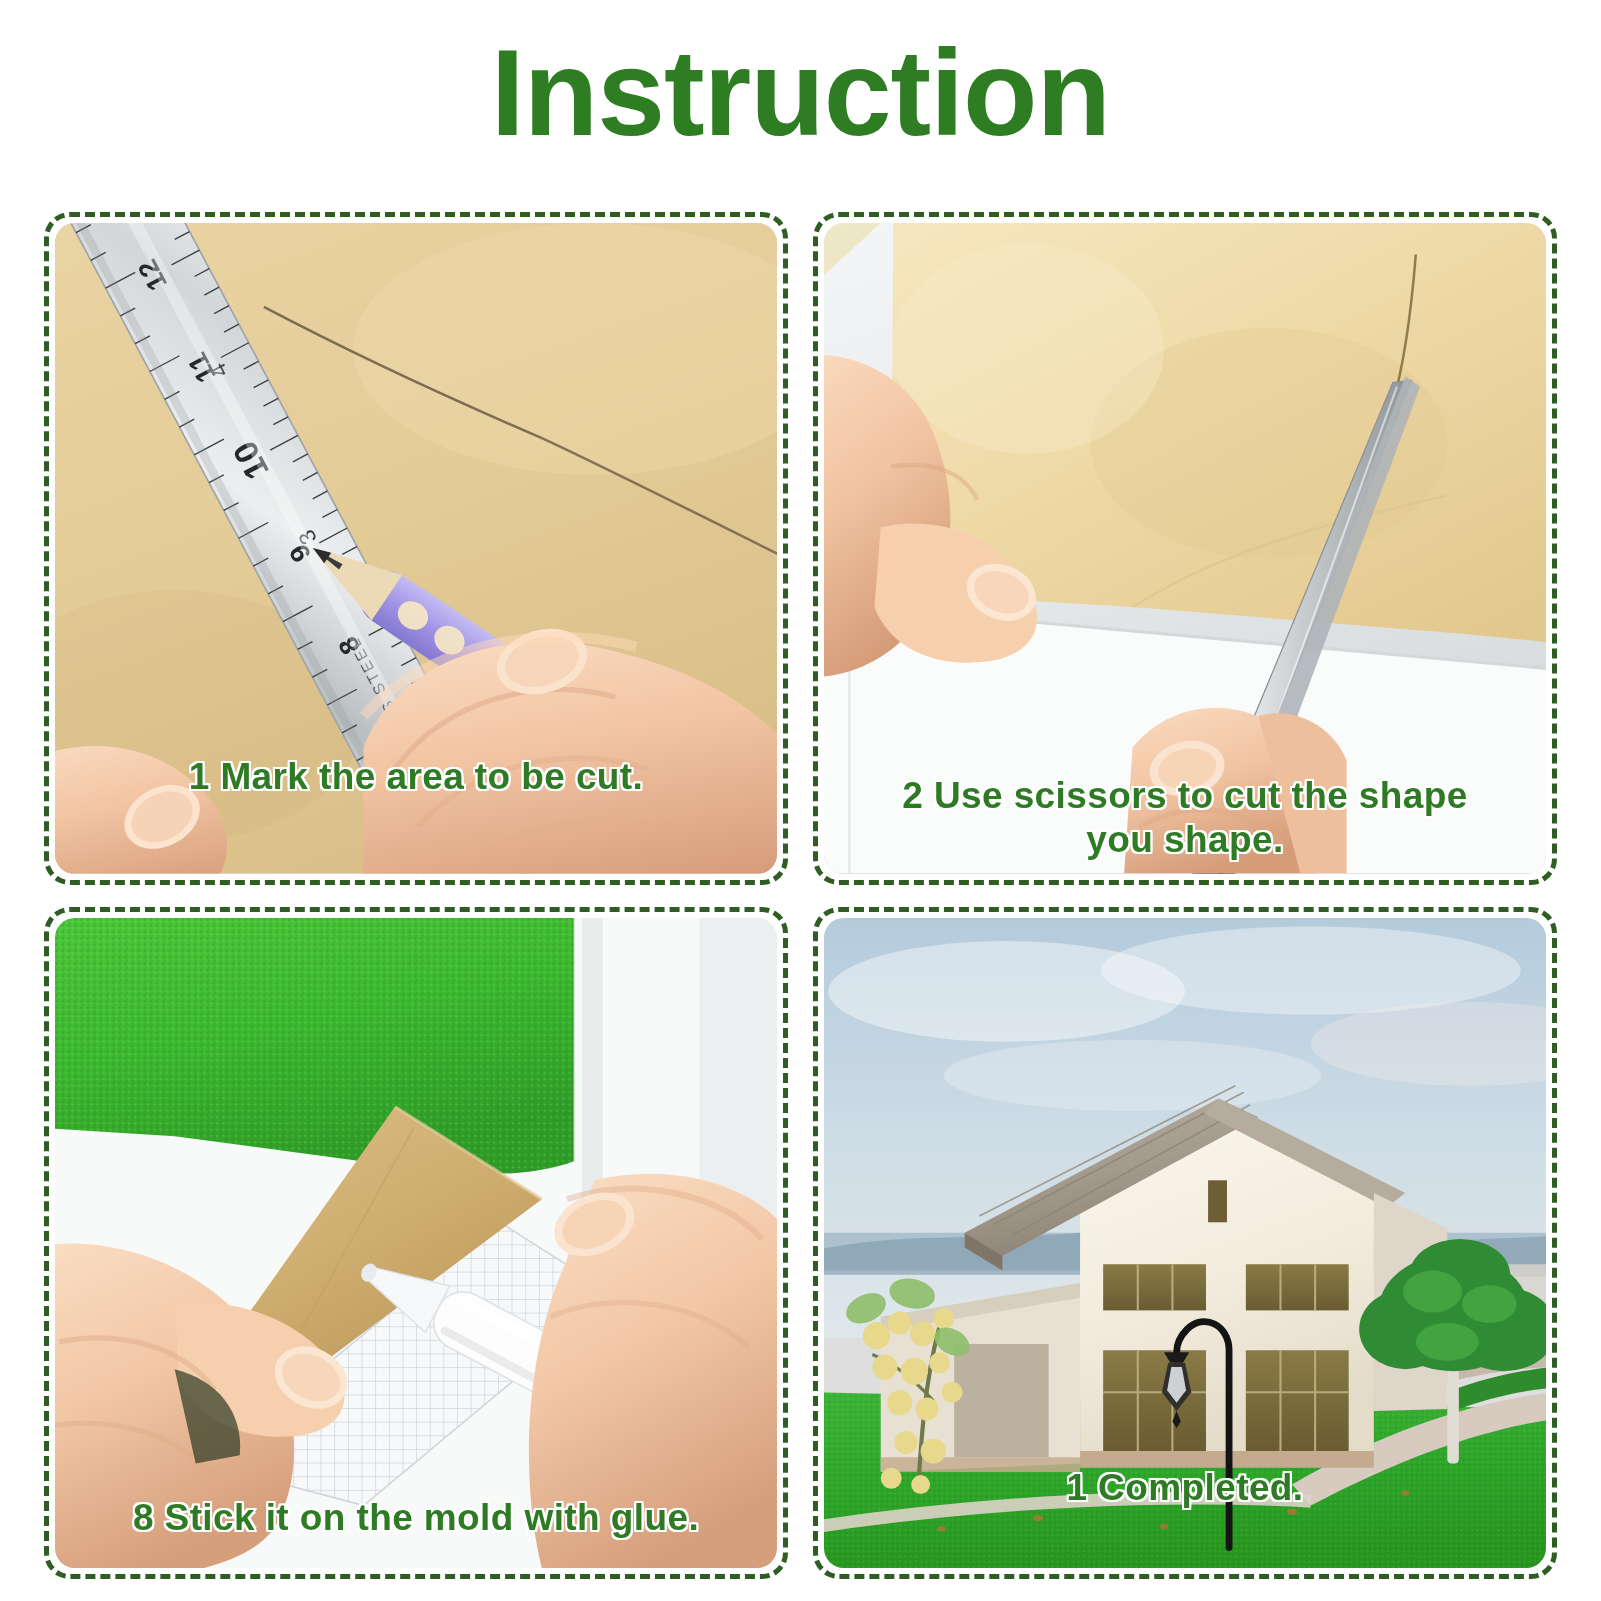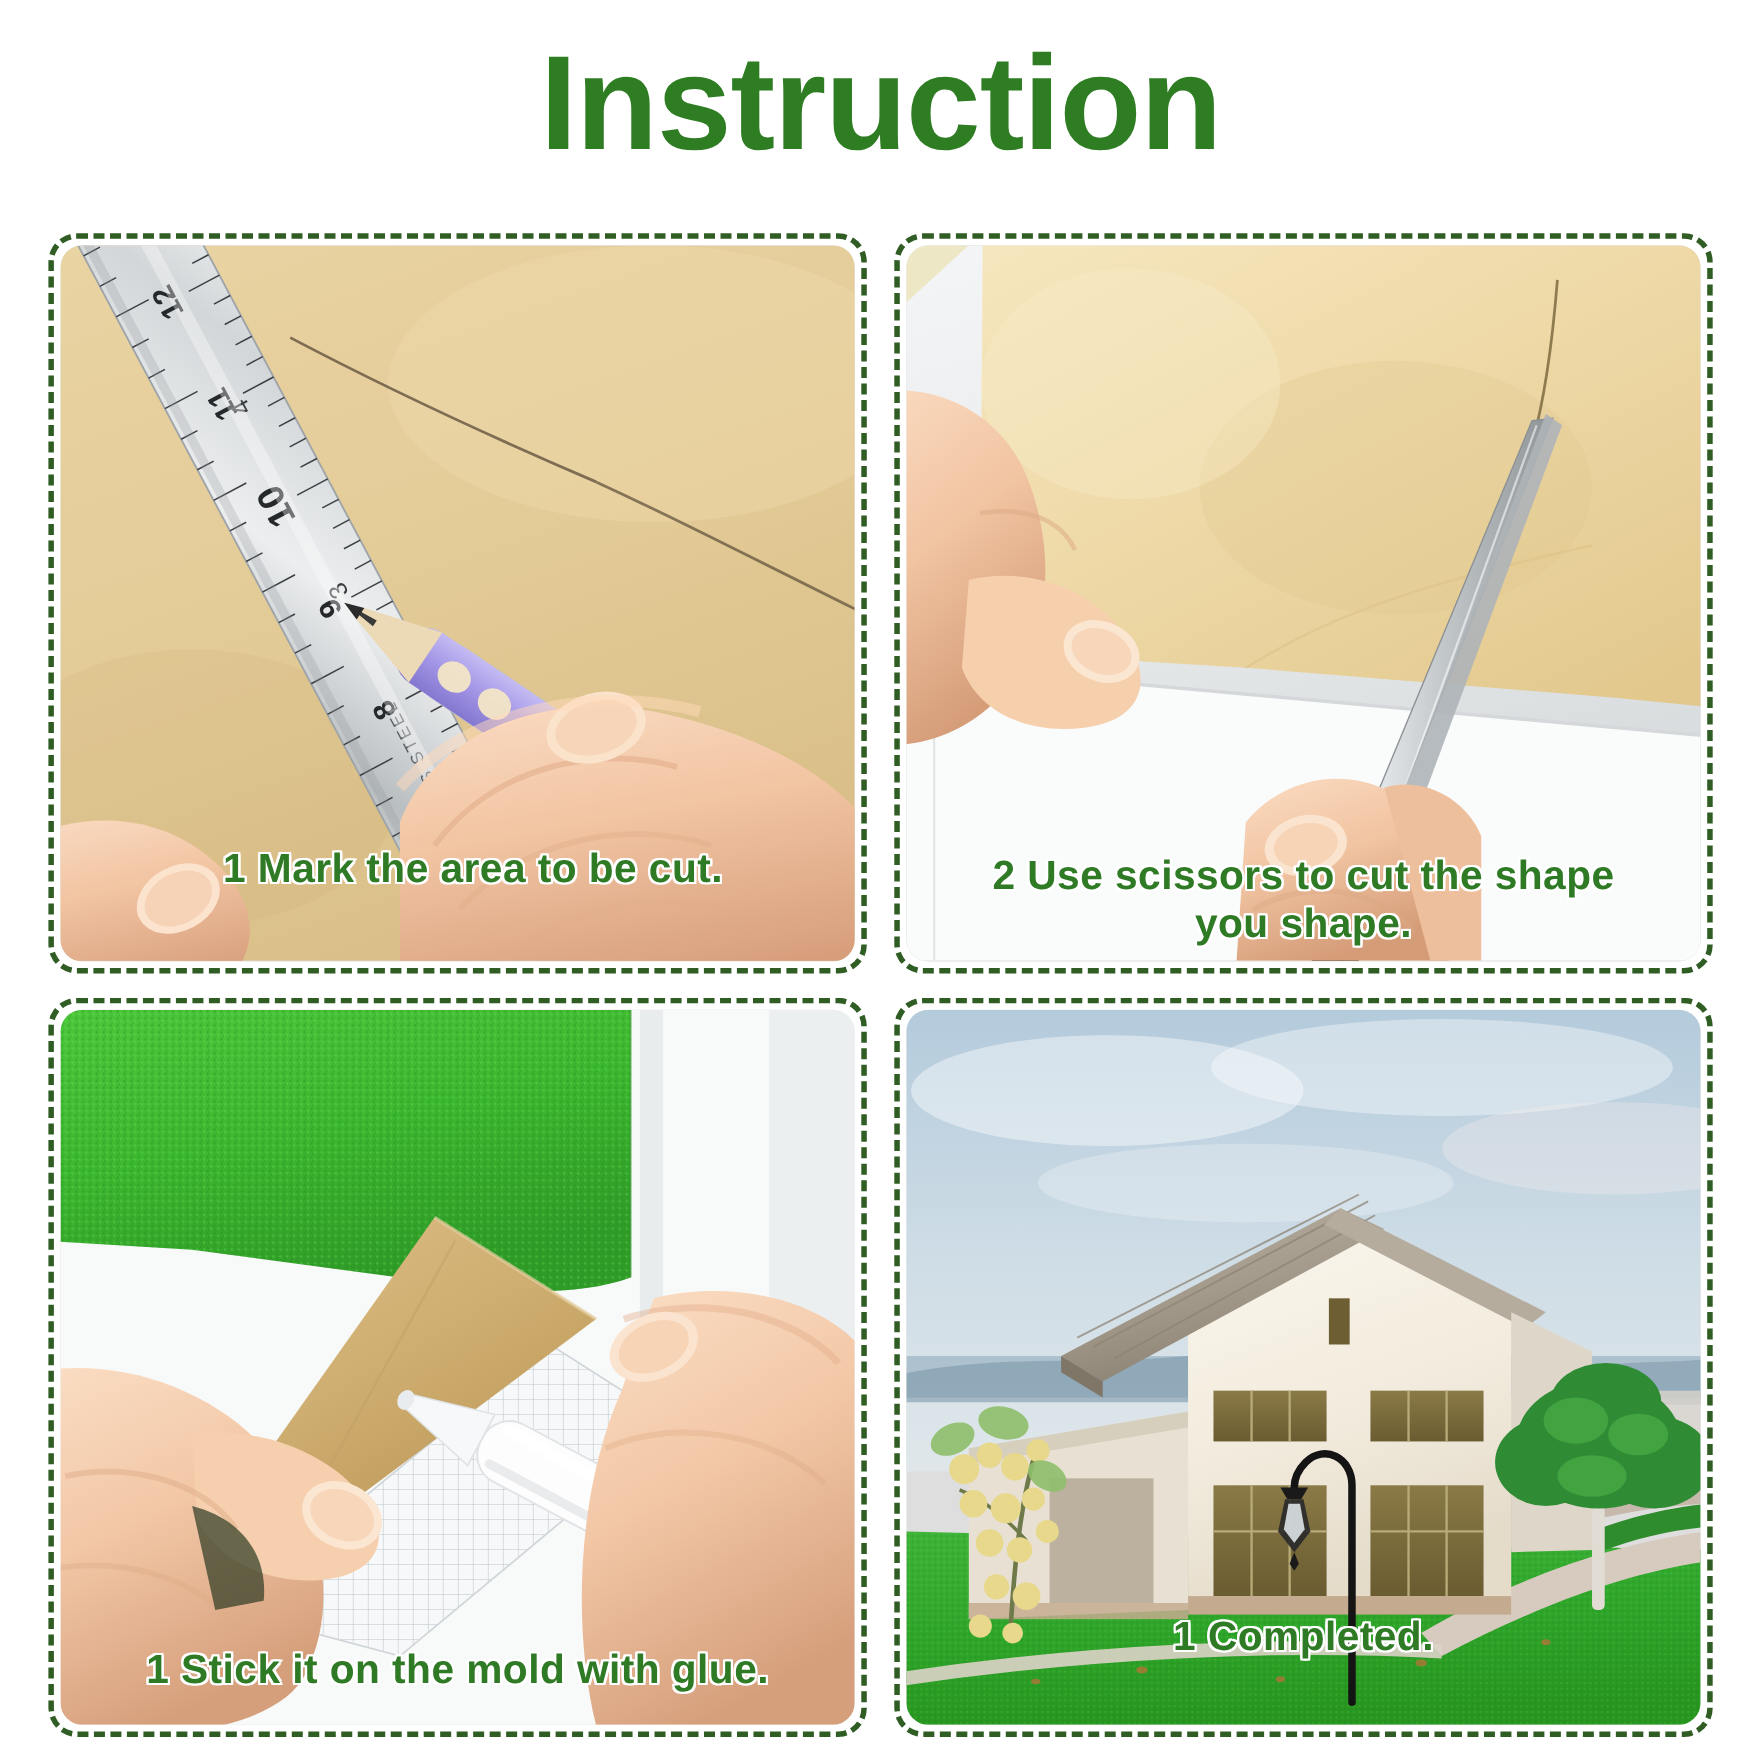--- a/index.html
+++ b/index.html
@@ -87,21 +87,21 @@
     letter-spacing: 0.4px;
     -webkit-text-stroke: 3px #ffffff;
     paint-order: stroke fill;
     text-shadow:
       -2px -2px 0 #ffffff,  2px -2px 0 #ffffff,
       -2px  2px 0 #ffffff,  2px  2px 0 #ffffff,
       -2px  0   0 #ffffff,  2px  0   0 #ffffff,
        0   -2px 0 #ffffff,  0    2px 0 #ffffff;
     pointer-events: none;
   }
-  .cap-1 { bottom: 62px; padding-left: 14px; }
+  .cap-1 { bottom: 75px; }
   .cap-2 { bottom: 12px; }
   .cap-3 { bottom: 28px; }
   .cap-4 { bottom: 58px; }
 </style>
 </head>
 <body>
 
 <div class="page">
 
   <div class="title-bar">
@@ -468,21 +468,21 @@
 
             <g>
               <path d="M520 250 C 600 230, 700 258, 720 330 L 720 620 L 470 620 C 450 540, 452 420, 492 330 Z" fill="url(#skin3)"></path>
               <path d="M494 268 C 560 246, 640 262, 680 306" stroke="#e2ab86" stroke-width="6" fill="none" opacity="0.4"></path>
               <ellipse cx="520" cy="292" rx="40" ry="28" transform="rotate(-24 520 292)" fill="#fbe4cf"></ellipse>
               <ellipse cx="520" cy="292" rx="32" ry="21" transform="rotate(-24 520 292)" fill="#f7d4b6"></ellipse>
               <path d="M478 380 C 540 354, 620 366, 668 410" stroke="#dca985" stroke-width="5" fill="none" opacity="0.35"></path>
             </g>
           </g>
         </svg>
-        <div class="caption cap-3">1 Stick it on the mold with glue.</div>
+        <div class="caption cap-3">8 Stick it on the mold with glue.</div>
       </div>
     </div>
 
     <div class="panel">
       <div class="photo">
         <svg viewBox="0 0 700 620" preserveAspectRatio="xMidYMid slice">
           <defs>
             <linearGradient id="sky4" x1="0" y1="0" x2="0" y2="1">
               <stop offset="0%" stop-color="#b4cbdc"></stop>
               <stop offset="55%" stop-color="#cfdde6"></stop>

